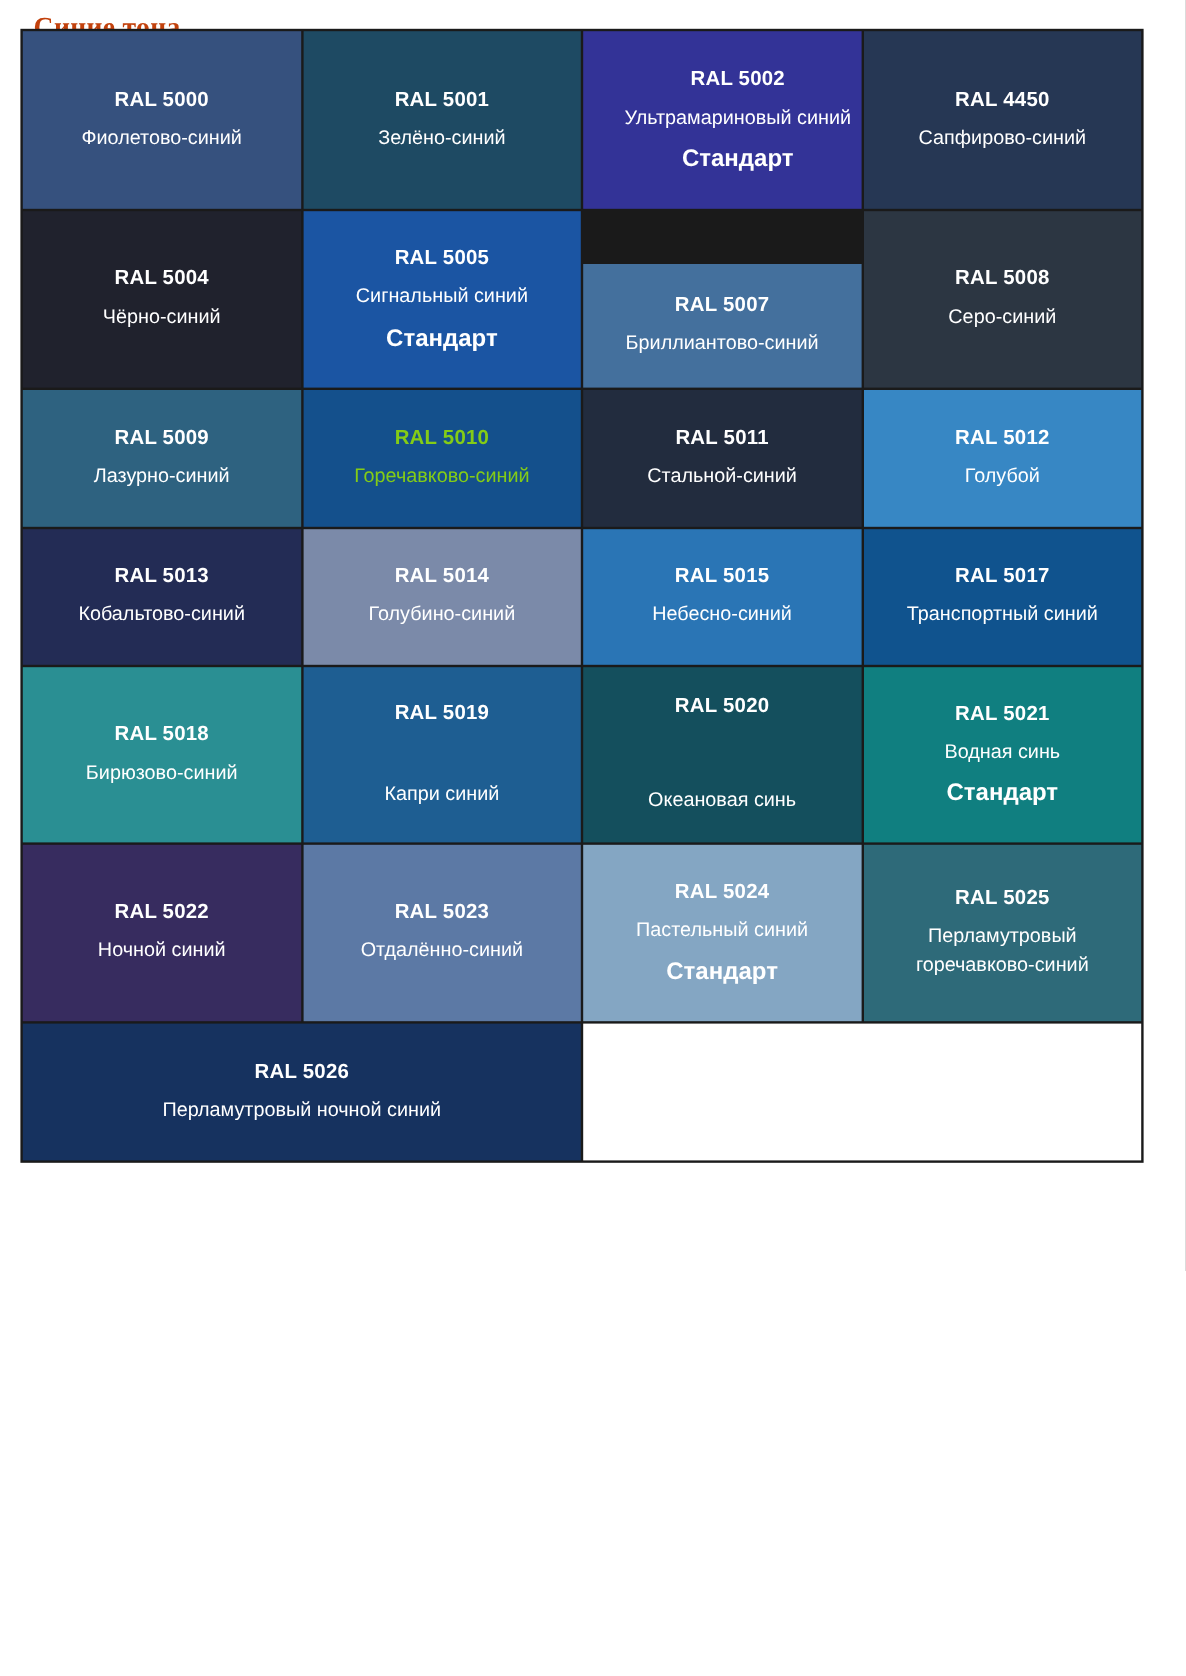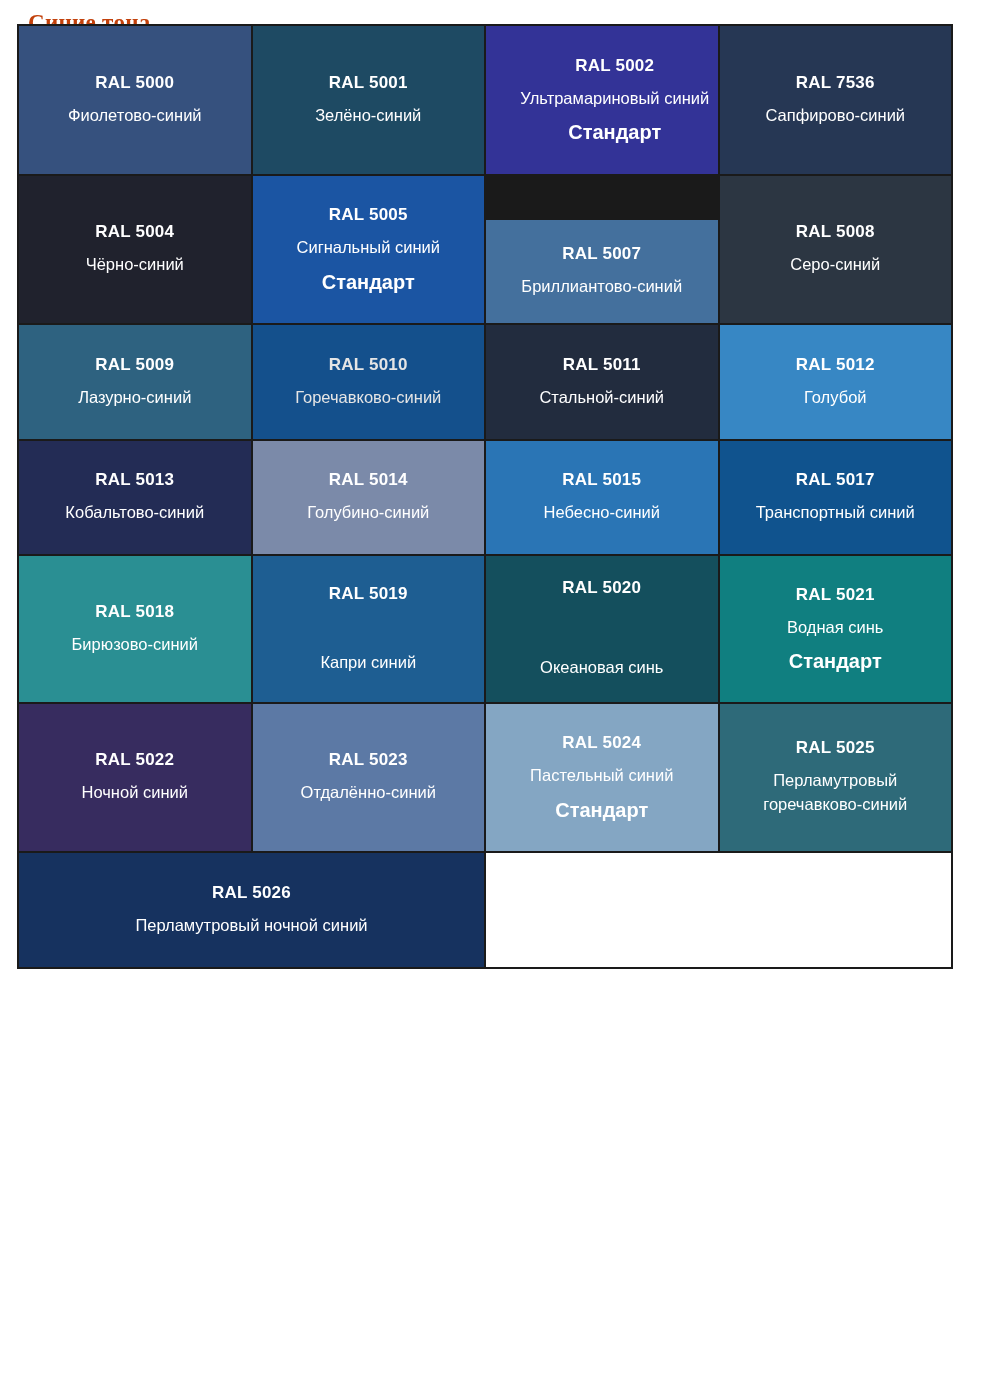--- a/index.html
+++ b/index.html
@@ -78,21 +78,21 @@
     <div class="cell" style="background: rgb(30, 74, 99); color: rgb(255, 255, 255);">
       <div class="code">RAL 5001</div>
       <div class="cname">Зелёно-синий</div>
     </div>
     <div class="cell" style="background: rgb(51, 51, 151); color: rgb(255, 255, 255); padding-left: 34px;">
       <div class="code">RAL 5002</div>
       <div class="cname">Ультрамариновый синий</div>
       <div class="std">Стандарт</div>
     </div>
     <div class="cell" style="background: rgb(38, 55, 84); color: rgb(255, 255, 255);">
-      <div class="code">RAL 7536</div>
+      <div class="code">RAL 4450</div>
       <div class="cname">Сапфирово-синий</div>
     </div>
     <div class="cell" style="background: rgb(32, 34, 45); color: rgb(255, 255, 255);">
       <div class="code">RAL 5004</div>
       <div class="cname">Чёрно-синий</div>
     </div>
     <div class="cell" style="background: rgb(27, 85, 163); color: rgb(255, 255, 255);">
       <div class="code">RAL 5005</div>
       <div class="cname">Сигнальный синий</div>
       <div class="std">Стандарт</div>
@@ -102,21 +102,21 @@
       <div class="cname">Бриллиантово-синий</div>
     </div>
     <div class="cell" style="background: rgb(44, 54, 66); color: rgb(255, 255, 255);">
       <div class="code">RAL 5008</div>
       <div class="cname">Серо-синий</div>
     </div>
     <div class="cell" style="background: rgb(46, 98, 128); color: rgb(255, 255, 255);">
       <div class="code">RAL 5009</div>
       <div class="cname">Лазурно-синий</div>
     </div>
-    <div class="cell" style="background: rgb(20, 80, 140); color: #e5e5e5;">
+    <div class="cell" style="background: rgb(20, 80, 140); color: #84cc16;">
       <div class="code">RAL 5010</div>
       <div class="cname">Горечавково-синий</div>
     </div>
     <div class="cell" style="background: rgb(34, 44, 62); color: rgb(255, 255, 255);">
       <div class="code">RAL 5011</div>
       <div class="cname">Стальной-синий</div>
     </div>
     <div class="cell" style="background: rgb(55, 135, 196); color: rgb(255, 255, 255);">
       <div class="code">RAL 5012</div>
       <div class="cname">Голубой</div>

